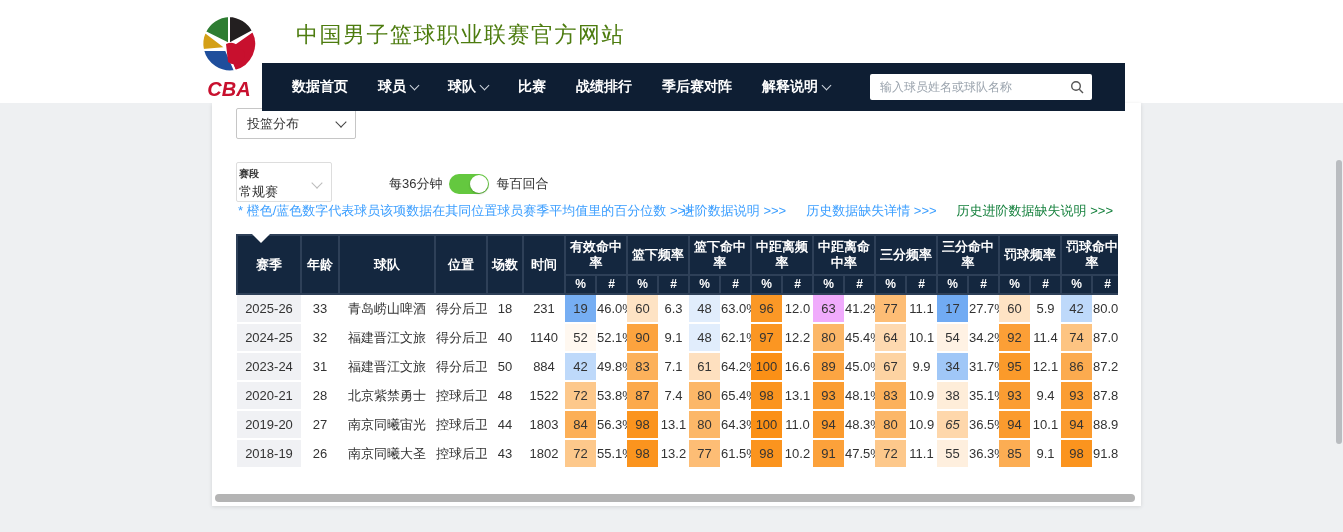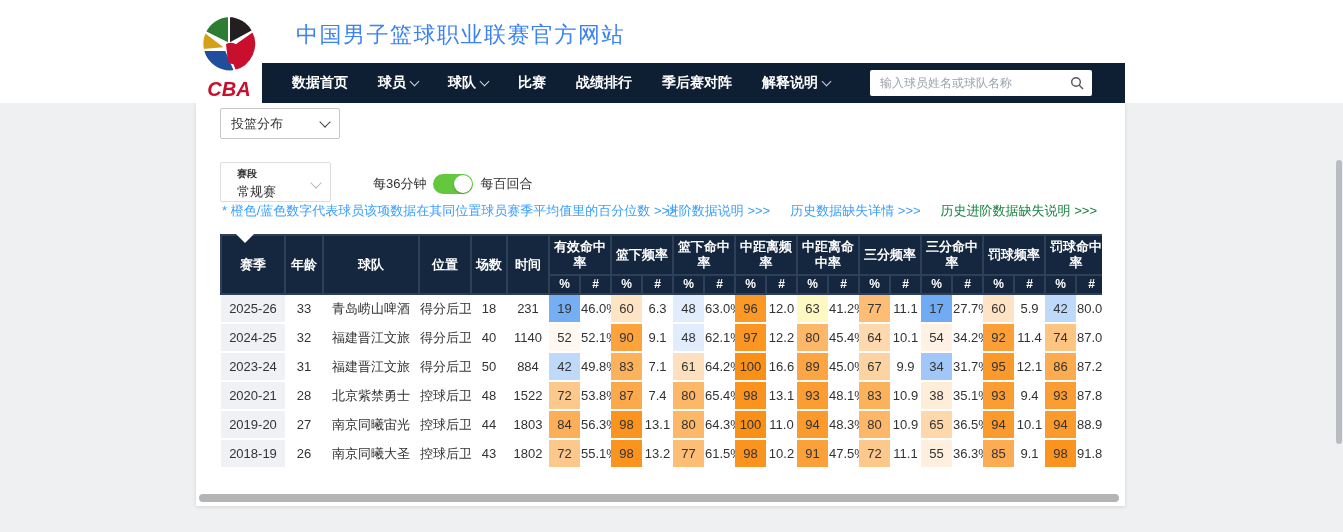--- a/index.html
+++ b/index.html
@@ -1,50 +1,50 @@
 <!DOCTYPE html>
 <html><head>
 <meta charset="utf-8">
 <style>
   html,body{margin:0;padding:0}
   body{width:1343px;height:532px;overflow:hidden;position:relative;
        background:#eef0f2;font-family:"Liberation Sans","DejaVu Sans",sans-serif;}
 
   
   .topbar{position:absolute;left:0;top:0;width:1343px;height:103px;background:#fff;}
-  .site-title{position:absolute;left:296px;top:20px;font-size:22px;color:#3b82f6;letter-spacing:1.5px;}
+  .site-title{position:absolute;left:296px;top:20px;font-size:22px;color:#4d7c0f;letter-spacing:1.5px;}
 
   
   .logo-box{position:absolute;left:196px;top:6px;width:66px;height:97px;background:#fff;z-index:3;}
 
   
-  .navbar{position:absolute;left:262px;top:63px;width:863px;height:40px;background:#0e1e33;
+  .navbar{position:absolute;left:262px;top:63px;width:863px;height:48px;background:#0e1e33;
           display:flex;align-items:center;z-index:2;}
   .nav-item{color:#fff;font-size:14px;font-weight:700;margin-left:30px;cursor:pointer;
             display:flex;align-items:center;white-space:nowrap;}
   .nav-caret{width:6px;height:6px;border-right:1.5px solid #cfd6df;border-bottom:1.5px solid #cfd6df;
              transform:rotate(45deg);margin-left:5px;margin-top:-3px;}
   .searchbox{margin-left:auto;margin-right:33px;width:222px;height:26px;background:#fff;
              border-radius:2px;display:flex;align-items:center;padding:0 8px;box-sizing:border-box;}
   .searchbox input{border:0;outline:0;flex:1;font-size:12px;color:#ef4444;background:transparent;
                    font-family:Liberation Sans, sans-serif;}
   .searchbox input::placeholder{color:#9aa3ad;}
   .search-icon{flex:0 0 auto;}
 
   
-  .card{position:absolute;left:196px;top:103px;width:929px;height:403px;background:#fff;
+  .card{position:absolute;left:212px;top:103px;width:929px;height:403px;background:#fff;
         box-shadow:0 1px 4px rgba(0,0,0,.12);}
 
   .stat-select{position:absolute;left:24px;top:5px;width:120px;height:31px;border:1px solid #c6c6c6;
                border-radius:2px;display:flex;align-items:center;justify-content:space-between;
                padding:0 10px;box-sizing:border-box;font-size:13px;color:#333;cursor:pointer;background:#fff;}
   .caret-dark{width:7px;height:7px;border-right:1.6px solid #444;border-bottom:1.6px solid #444;
               transform:rotate(45deg);margin-top:-4px;}
-  .stage-select{position:absolute;left:24px;top:59px;width:111px;height:40px;border:1px solid #ddd;
-                border-radius:2px;padding:4px 16px;box-sizing:border-box;cursor:pointer;background:#fff;}
+  .stage-select{position:absolute;left:24px;top:59px;width:96px;height:40px;border:1px solid #ddd;
+                border-radius:2px;padding:4px 2px;box-sizing:border-box;cursor:pointer;background:#fff;}
   .stage-label{font-size:10px;font-weight:700;color:#333;}
   .stage-value{font-size:13px;color:#333;margin-top:2px;}
   .caret-grey{position:absolute;right:10px;top:16px;width:7px;height:7px;border-right:1.6px solid #bbb;
               border-bottom:1.6px solid #bbb;transform:rotate(45deg);}
 
   .toggle-row{position:absolute;left:177px;top:71px;display:flex;align-items:center;gap:7px;
               font-size:13px;color:#333;}
   .switch{width:40px;height:20px;border-radius:10px;position:relative;cursor:pointer;}
   .knob{position:absolute;right:1px;top:1px;width:18px;height:18px;border-radius:50%;background:#fff;
         box-shadow:0 1px 2px rgba(0,0,0,.25);}
@@ -217,21 +217,21 @@
             <td>18</td>
             <td>231</td>
             <td style="background: rgb(118, 174, 243);">19</td>
             <td>46.0%</td>
             <td style="background: rgb(254, 227, 196);">60</td>
             <td>6.3</td>
             <td style="background: rgb(225, 237, 252);">48</td>
             <td>63.0%</td>
             <td style="background: rgb(251, 152, 38);">96</td>
             <td>12.0</td>
-            <td style="background: #fef9c3; margin-left: 36px;">63</td>
+            <td style="background: #f0abfc; margin-left: 36px;">63</td>
             <td>41.2%</td>
             <td style="background: rgb(253, 189, 117);">77</td>
             <td>11.1</td>
             <td style="background: rgb(113, 171, 243);">17</td>
             <td>27.7%</td>
             <td style="background: rgb(254, 227, 196);">60</td>
             <td>5.9</td>
             <td style="background: rgb(190, 217, 250);">42</td>
             <td>80.0%</td>
           </tr>
@@ -325,21 +325,21 @@
             <td style="background: rgb(251, 148, 30);">98</td>
             <td>13.1</td>
             <td style="background: rgb(252, 183, 104);">80</td>
             <td>64.3%</td>
             <td style="background: rgb(251, 144, 22);">100</td>
             <td>11.0</td>
             <td style="background: rgb(251, 155, 46);">94</td>
             <td>48.3%</td>
             <td style="background: rgb(252, 183, 104);">80</td>
             <td>10.9</td>
-            <td style="background: rgb(254, 215, 171);">65</td>
+            <td style="background: rgb(254, 215, 171); font-style: italic;">65</td>
             <td>36.5%</td>
             <td style="background: rgb(251, 155, 46);">94</td>
             <td>10.1</td>
             <td style="background: rgb(251, 155, 46);">94</td>
             <td>88.9%</td>
           </tr>
           <tr>
             <td class="c-season">2018-19</td>
             <td>26</td>
             <td>南京同曦大圣</td>

